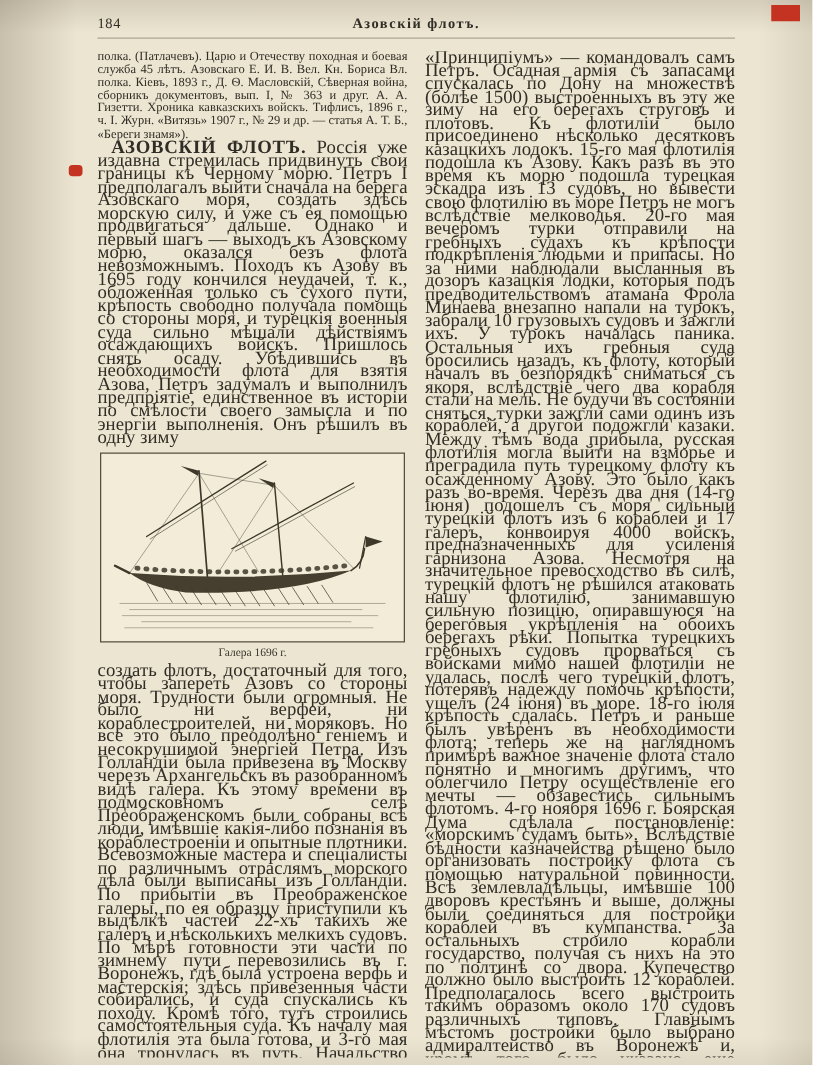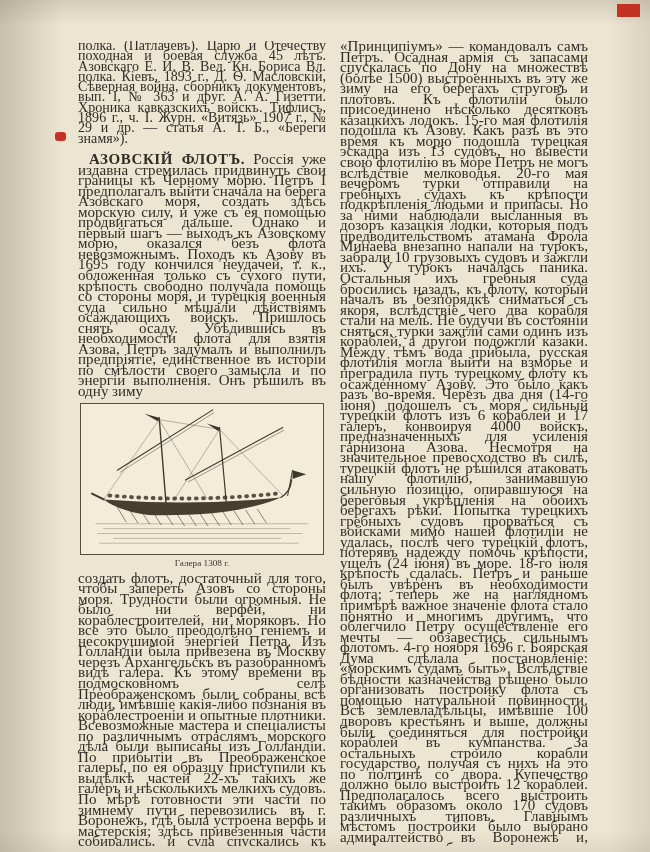--- a/index.html
+++ b/index.html
@@ -32,39 +32,44 @@
 
   .columns {
     position:absolute; top:41px; left:78px; width:510px; height:805px;
     display:flex; gap:14px;
   }
   .col { width:248px; overflow:hidden; }
   .body, .biblio {
     font-size:15px; line-height:10.55px; text-align:justify;
     letter-spacing:.05px; word-spacing:-.2px;
   }
-  .biblio { font-size:14px; line-height:10.3px; margin-bottom:10px; }
+  .biblio { font-size:10px; line-height:10.3px; margin-bottom:0; }
   .indent { text-indent:11px; }
   .run-in { font-weight:bold; letter-spacing:.6px; }
 
   .fig { margin:6px 2px 5px; }
   .fig-frame {
     border:1px solid #554e3e; background:#f2ecd9; height:152px; padding:2px;
   }
   .fig-frame svg { display:block; width:100%; height:100%; }
   .fig-cap { text-align:center; font-size:9.2px; margin-top:3px; color:#3a362d; }
 </style>
 </head>
 <body>
 
 <div class="page">
   <div class="edge-shade"></div>
   <div class="red-mark corner"></div>
   <div class="red-mark edge"></div>
 
+  <header class="header">
+    <span class="page-num">184</span>
+    <span class="running-head">Азовскій флотъ.</span>
+    <span class="page-num spacer"></span>
+  </header>
 
   <main class="columns">
 
     <section class="col">
       <p class="biblio">полка. (Патлачевъ). Царю и Отечеству походная и боевая служба 45 лѣтъ. Азовскаго Е. И. В. Вел. Кн. Бориса Вл. полка. Кіевъ, 1893 г., Д. Ѳ. Масловскій, Сѣверная война, сборникъ документовъ, вып. I, № 363 и друг. А. А. Гизетти. Хроника кавказскихъ войскъ. Тифлисъ, 1896 г., ч. I. Журн. «Витязь» 1907 г., № 29 и др. — статья А. Т. Б., «Береги знамя»).</p>
 
       <p class="body indent"><b class="run-in">АЗОВСКІЙ ФЛОТЪ.</b> <span>Россія уже издавна стремилась придвинуть свои границы къ Черному морю. Петръ I предполагалъ выйти сначала на берега Азовскаго моря, создать здѣсь морскую силу, и уже съ ея помощью продвигаться дальше. Однако и первый шагъ — выходъ къ Азовскому морю, оказался безъ флота невозможнымъ. Походъ къ Азову въ 1695 году кончился неудачей, т. к., обложенная только съ сухого пути, крѣпость свободно получала помощь со стороны моря, и турецкія военныя суда сильно мѣшали дѣйствіямъ осаждающихъ войскъ. Пришлось снять осаду. Убѣдившись въ необходимости флота для взятія Азова, Петръ задумалъ и выполнилъ предпріятіе, единственное въ исторіи по смѣлости своего замысла и по энергіи выполненія. Онъ рѣшилъ въ одну зиму</span></p>
 
       <figure class="fig">
         <div class="fig-frame">
@@ -118,21 +123,21 @@
               <g stroke-width="0.6" opacity="0.5">
                 <line x1="6" y1="121" x2="224" y2="121"></line>
                 <line x1="14" y1="126" x2="205" y2="126"></line>
                 <line x1="8" y1="131" x2="218" y2="131"></line>
                 <line x1="24" y1="136" x2="196" y2="136"></line>
                 <line x1="10" y1="141" x2="214" y2="141"></line>
               </g>
             </g>
           </svg>
         </div>
-        <figcaption class="fig-cap">Галера 1308 г.</figcaption>
+        <figcaption class="fig-cap">Галера 1696 г.</figcaption>
       </figure>
 
       <p class="body">создать флотъ, достаточный для того, чтобы запереть Азовъ со стороны моря. Трудности были огромныя. Не было ни верфей, ни кораблестроителей, ни моряковъ. Но все это было преодолѣно геніемъ и несокрушимой энергіей Петра. Изъ Голландіи была привезена въ Москву черезъ Архангельскъ въ разобранномъ видѣ галера. Къ этому времени въ подмосковномъ селѣ Преображенскомъ были собраны всѣ люди, имѣвшіе какія-либо познанія въ кораблестроеніи и опытные плотники. Всевозможные мастера и спеціалисты по различнымъ отраслямъ морского дѣла были выписаны изъ Голландіи. По прибытіи въ Преображенское галеры, по ея образцу приступили къ выдѣлкѣ частей 22-хъ такихъ же галеръ и нѣсколькихъ мелкихъ судовъ. По мѣрѣ готовности эти части по зимнему пути перевозились въ г. Воронежъ, гдѣ была устроена верфь и мастерскія; здѣсь привезенныя части собирались, и суда спускались къ походу. Кромѣ того, тутъ строились самостоятельныя суда. Къ началу мая флотилія эта была готова, и 3-го мая она тронулась въ путь. Начальство надъ флотиліей было поручено Францу Лефорту, а одной изъ галеръ авангарда —</p>
     </section>
 
     <section class="col">
       <p class="body">«Принципіумъ» — командовалъ самъ Петръ. Осадная армія съ запасами спускалась по Дону на множествѣ (болѣе 1500) выстроенныхъ въ эту же зиму на его берегахъ струговъ и плотовъ. Къ флотиліи было присоединено нѣсколько десятковъ казацкихъ лодокъ. 15-го мая флотилія подошла къ Азову. Какъ разъ въ это время къ морю подошла турецкая эскадра изъ 13 судовъ, но вывести свою флотилію въ море Петръ не могъ вслѣдствіе мелководья. 20-го мая вечеромъ турки отправили на гребныхъ судахъ къ крѣпости подкрѣпленія людьми и припасы. Но за ними наблюдали высланныя въ дозоръ казацкія лодки, которыя подъ предводительствомъ атамана Фрола Минаева внезапно напали на турокъ, забрали 10 грузовыхъ судовъ и зажгли ихъ. У турокъ началась паника. Остальныя ихъ гребныя суда бросились назадъ, къ флоту, который началъ въ безпорядкѣ сниматься съ якоря, вслѣдствіе чего два корабля стали на мель. Не будучи въ состояніи сняться, турки зажгли сами одинъ изъ кораблей, а другой подожгли казаки. Между тѣмъ вода прибыла, русская флотилія могла выйти на взморье и преградила путь турецкому флоту къ осажденному Азову. Это было какъ разъ во-время. Черезъ два дня (14-го іюня) подошелъ съ моря сильный турецкій флотъ изъ 6 кораблей и 17 галеръ, конвоируя 4000 войскъ, предназначенныхъ для усиленія гарнизона Азова. Несмотря на значительное превосходство въ силѣ, турецкій флотъ не рѣшился атаковать нашу флотилію, занимавшую сильную позицію, опиравшуюся на береговыя укрѣпленія на обоихъ берегахъ рѣки. Попытка турецкихъ гребныхъ судовъ прорваться съ войсками мимо нашей флотиліи не удалась, послѣ чего турецкій флотъ, потерявъ надежду помочь крѣпости, ушелъ (24 іюня) въ море. 18-го іюля крѣпость сдалась. Петръ и раньше былъ увѣренъ въ необходимости флота; теперь же на наглядномъ примѣрѣ важное значеніе флота стало понятно и многимъ другимъ, что облегчило Петру осуществленіе его мечты — обзавестись сильнымъ флотомъ. 4-го ноября 1696 г. Боярская Дума сдѣлала постановленіе: «морскимъ судамъ быть». Вслѣдствіе бѣдности казначейства рѣшено было организовать постройку флота съ помощью натуральной повинности. Всѣ землевладѣльцы, имѣвшіе 100 дворовъ крестьянъ и выше, должны были соединяться для постройки кораблей въ кумпанства. За остальныхъ строило корабли государство, получая съ нихъ на это по полтинѣ со двора. Купечество должно было выстроить 12 кораблей. Предполагалось всего выстроить такимъ образомъ около 170 судовъ различныхъ типовъ. Главнымъ мѣстомъ постройки было выбрано адмиралтейство въ Воронежѣ и, кромѣ того, было указано еще нѣсколько мѣстъ на берегахъ Воронежа и Дона. Съ первыхъ же шаговъ оказалось, что выполненіе этого грандіознаго плана выставитъ массу затрудненій, въ особенности вслѣдствіе отсутствія умѣлыхъ мастеровъ по различнымъ отраслямъ морского дѣла и многихъ предметовъ, необходимыхъ для постройки и снаряженія кораблей, и только неутомимая энергія Петра была способна такъ или иначе преодолѣвать всѣ эти препятствія. Понимая отлично необходимость обученныхъ морскому дѣлу людей, Петръ въ 1697 году самъ отправился учиться этому дѣлу за границу и съ этой же цѣли от-</p>
     </section>
 
   </main>

